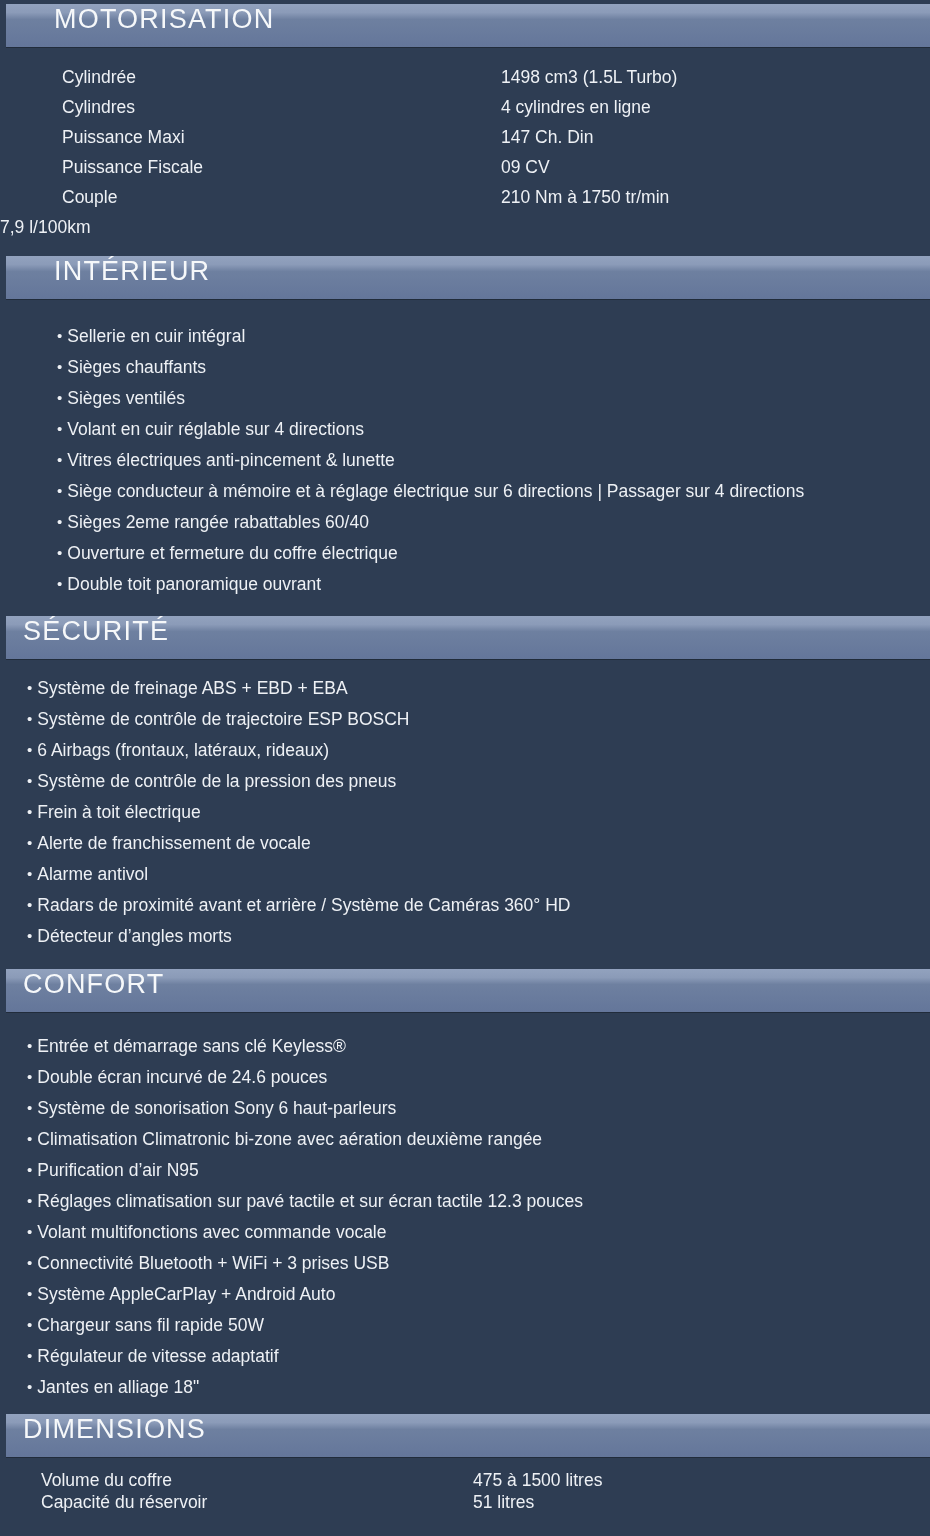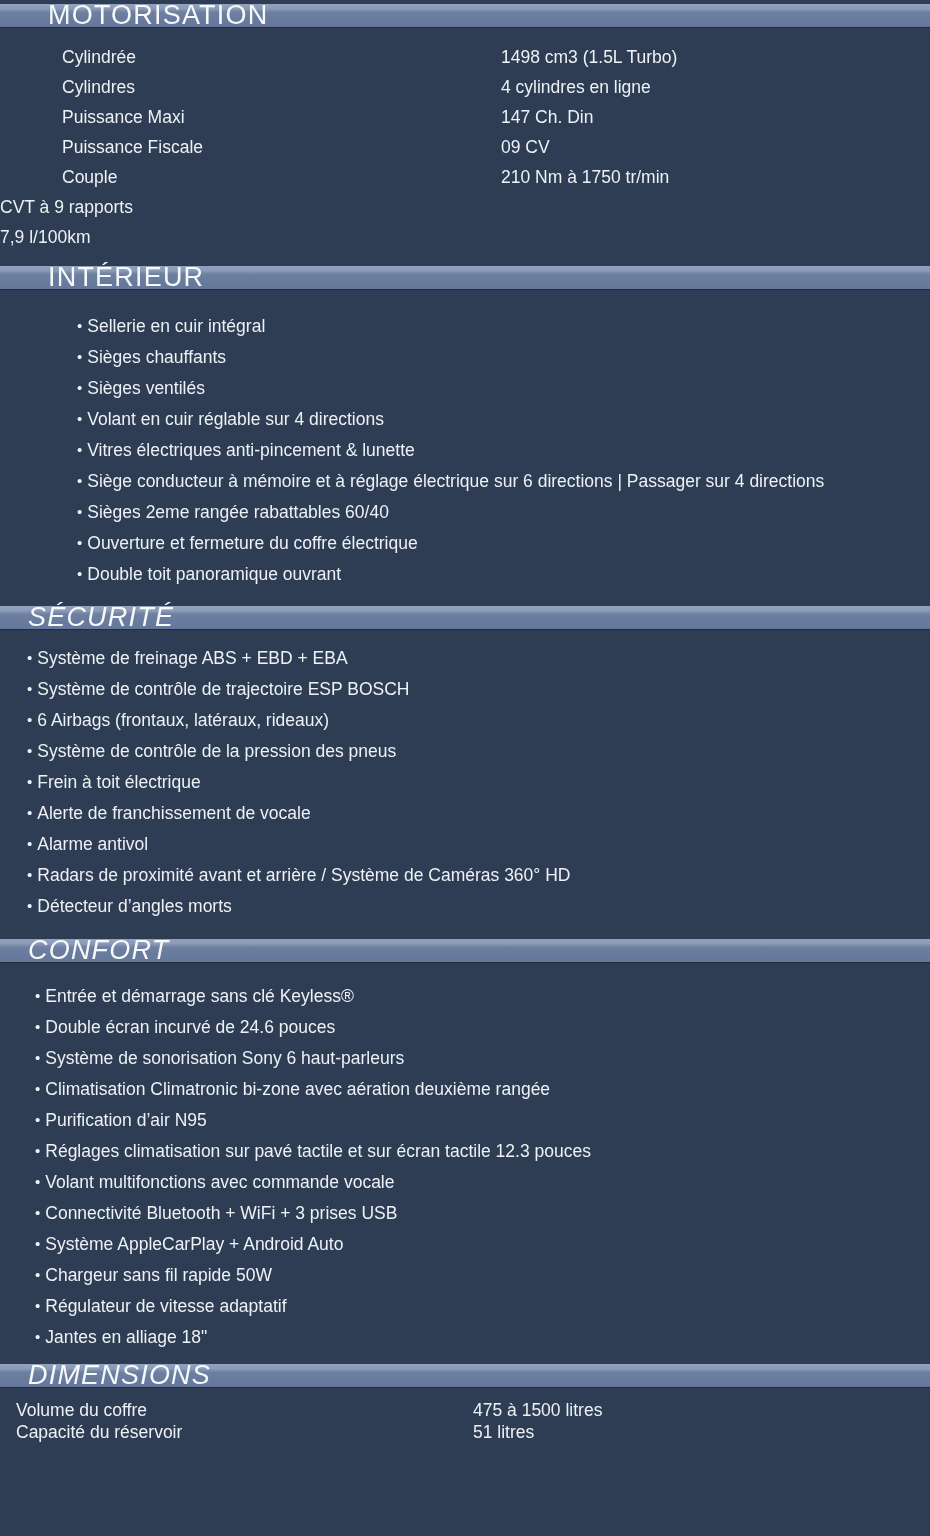--- a/index.html
+++ b/index.html
@@ -12,56 +12,56 @@
   }
   *{box-sizing:border-box;}
   html,body{margin:0;padding:0;}
   body{
     width:930px;height:1536px;overflow:hidden;
     background:var(--bg);
     color:var(--text);
     font-family:"Liberation Sans",sans-serif;
   }
   .section-bar{
-    margin-left:0;
-    height:23px;
-    display:flex;align-items:center;
+    margin-left:6px;
+    height:43px;
+    display:flex;align-items:flex-start;
     background:linear-gradient(to bottom,var(--bar-top) 0%,#8b9bb8 20%,var(--bar-mid) 36%,var(--bar-bot) 100%);
     box-shadow:0 1px 0 rgba(0,0,0,.28);
   }
   .section-bar.first{margin-top:4px;}
   .section-title{
     font-size:27px;
     font-weight:400;
     letter-spacing:1.2px;
     color:var(--title);
     white-space:nowrap;
   }
   .wide .section-title{padding-left:48px;}
-  .narrow .section-title{padding-left:28px;font-style:italic;}
+  .narrow .section-title{padding-left:17px;}
 
   .spec-table{font-size:17.5px;}
   .spec-table.moto{padding:15px 0 14px;}
   .spec-table.dims{padding:13px 0 0;}
   .spec-row{display:flex;gap:48px;}
   .moto .spec-row{line-height:30px;}
   .dims .spec-row{line-height:21.5px;}
   .spec-label{flex:0 0 auto;}
   .moto .spec-label{width:453px;padding-left:62px;}
-  .dims .spec-label{width:425px;padding-left:16px;}
+  .dims .spec-label{width:425px;padding-left:41px;}
   .spec-value{flex:1 1 auto;white-space:nowrap;}
 
   .bullet-list{font-size:17.5px;}
   .bullet-item{line-height:30px;white-space:nowrap;}
   .list-interieur{padding:22px 0 16px;}
-  .list-interieur .bullet-item{padding-left:77px;}
+  .list-interieur .bullet-item{padding-left:57px;}
   .list-securite{padding:14px 0 17px;}
   .list-securite .bullet-item{padding-left:27px;}
   .list-confort{padding:19px 0 11px;}
-  .list-confort .bullet-item{padding-left:35px;}
+  .list-confort .bullet-item{padding-left:27px;}
   .bullet{
     display:inline-block;
     font-size:15px;
     margin-right:5px;
     transform:translateY(-1px);
   }
 </style>
 </head>
 <body>
 
@@ -85,21 +85,20 @@
       </div>
       <div class="spec-row">
         <div class="spec-label">Puissance Fiscale</div>
         <div class="spec-value">09 CV</div>
       </div>
       <div class="spec-row">
         <div class="spec-label">Couple</div>
         <div class="spec-value">210 Nm à 1750 tr/min</div>
       </div>
       <div class="spec-row">
-        <div class="spec-value">CVT à 9 rapports</div>
       </div>
       <div class="spec-row">
         <div class="spec-value">7,9 l/100km</div>
       </div>
     </div>
 
   <div class="section-bar wide">
     <span class="section-title">INTÉRIEUR</span>
   </div>
   <div class="bullet-list list-interieur">

